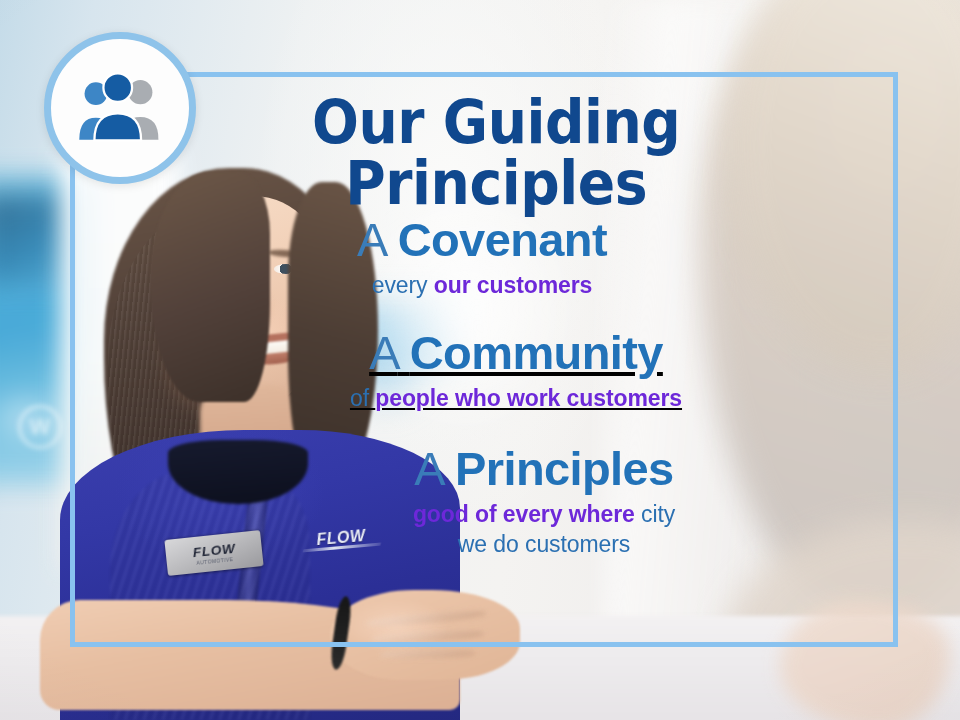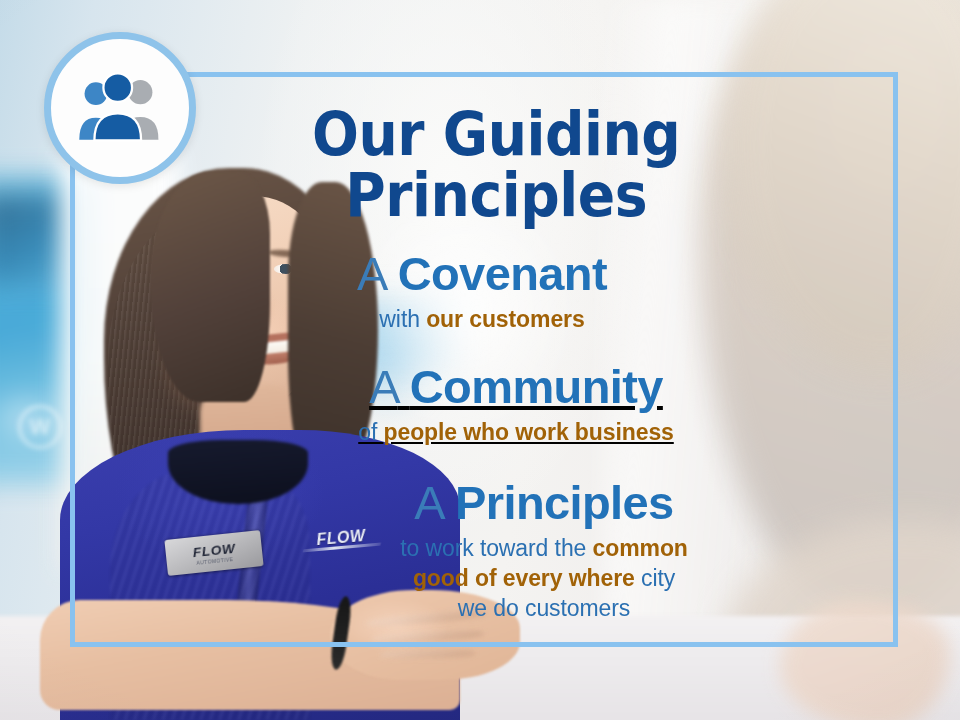--- a/index.html
+++ b/index.html
@@ -312,38 +312,38 @@
     background:#fdfdfd;
     border:7px solid #8ec3ea;
     box-shadow:0 2px 10px rgba(0,0,0,.10);
     display:flex; align-items:center; justify-content:center;
   }
   .badge-circle svg{ width:98px; height:76px; display:block; }
 
   
   .content{
     position:absolute; left:70px; top:72px; width:828px; height:575px;
-    padding:28px 40px 0 0;
+    padding:16px 40px 0 0;
   }
 
   .title{
     text-align:center;
     font-family:"DejaVu Sans","Liberation Sans",sans-serif;
     font-weight:700;
     font-size:60px;
     line-height:1.02;
     letter-spacing:-0.5px;
     color:#10488e;
     transform:scaleX(.92);
     transform-origin:center;
     margin-top:4px;
     padding-left:70px;
   }
 
-  .principles{ margin-top:22px; }
+  .principles{ margin-top:0; }
 
   .p-block{ text-align:center; }
   .p-block.b1{ padding-left:36px; }
   .p-block.b2{ padding-left:104px;text-decoration:underline; }
   .p-block.b3{ padding-left:160px; }
 
   .p-head{
     font-family:"Liberation Sans",sans-serif;
     font-size:47px;
     line-height:1.12;
@@ -355,21 +355,21 @@
 
   .p-sub{
     font-family:"Liberation Sans",sans-serif;
     font-size:23px;
     line-height:1.30;
     color:#2b70b2;
     font-weight:400;
     margin-top:4px;
     letter-spacing:-0.1px;
   }
-  .p-sub b{ font-weight:700; color:#a16207; }
+  .p-sub b{ font-weight:700; color:#6d28d9; }
 
   .gap1{ height:26px; }
   .gap2{ height:30px; }
 
   
   .vignette{
     position:absolute; inset:0; pointer-events:none;
     background:radial-gradient(ellipse 120% 110% at 50% 45%, rgba(255,255,255,0) 55%, rgba(120,130,140,.10) 100%);
   }
 </style>
@@ -447,51 +447,48 @@
 
     <div class="principles">
 
       <div class="p-block b1">
         <div class="p-head">
           <span class="art">A</span>
           <span class="word">Covenant</span>
         </div>
         <div class="p-sub">
           <span>
-            <span>with </span><b>our customers</b>
+            <span>every </span><b>our customers</b>
           </span>
         </div>
       </div>
 
       <div class="gap1"></div>
 
       <div class="p-block b2">
         <div class="p-head">
           <span class="art">A</span>
           <span class="word">Community</span>
         </div>
         <div class="p-sub">
           <div>
-            <span>of </span><b>people who work business</b>
+            <span>of </span><b>people who work customers</b>
           </div>
         </div>
       </div>
 
       <div class="gap2"></div>
 
       <div class="p-block b3">
         <div class="p-head">
           <span class="art">A</span>
           <span class="word">Principles</span>
         </div>
         <div class="p-sub">
           <div>
-            <span>to work toward the </span><b>common</b>
-          </div>
-          <div>
             <b>good of every where</b><span> city</span>
           </div>
           <div>we do customers</div>
         </div>
       </div>
 
     </div>
   </div>
 
   <div class="badge-circle">

